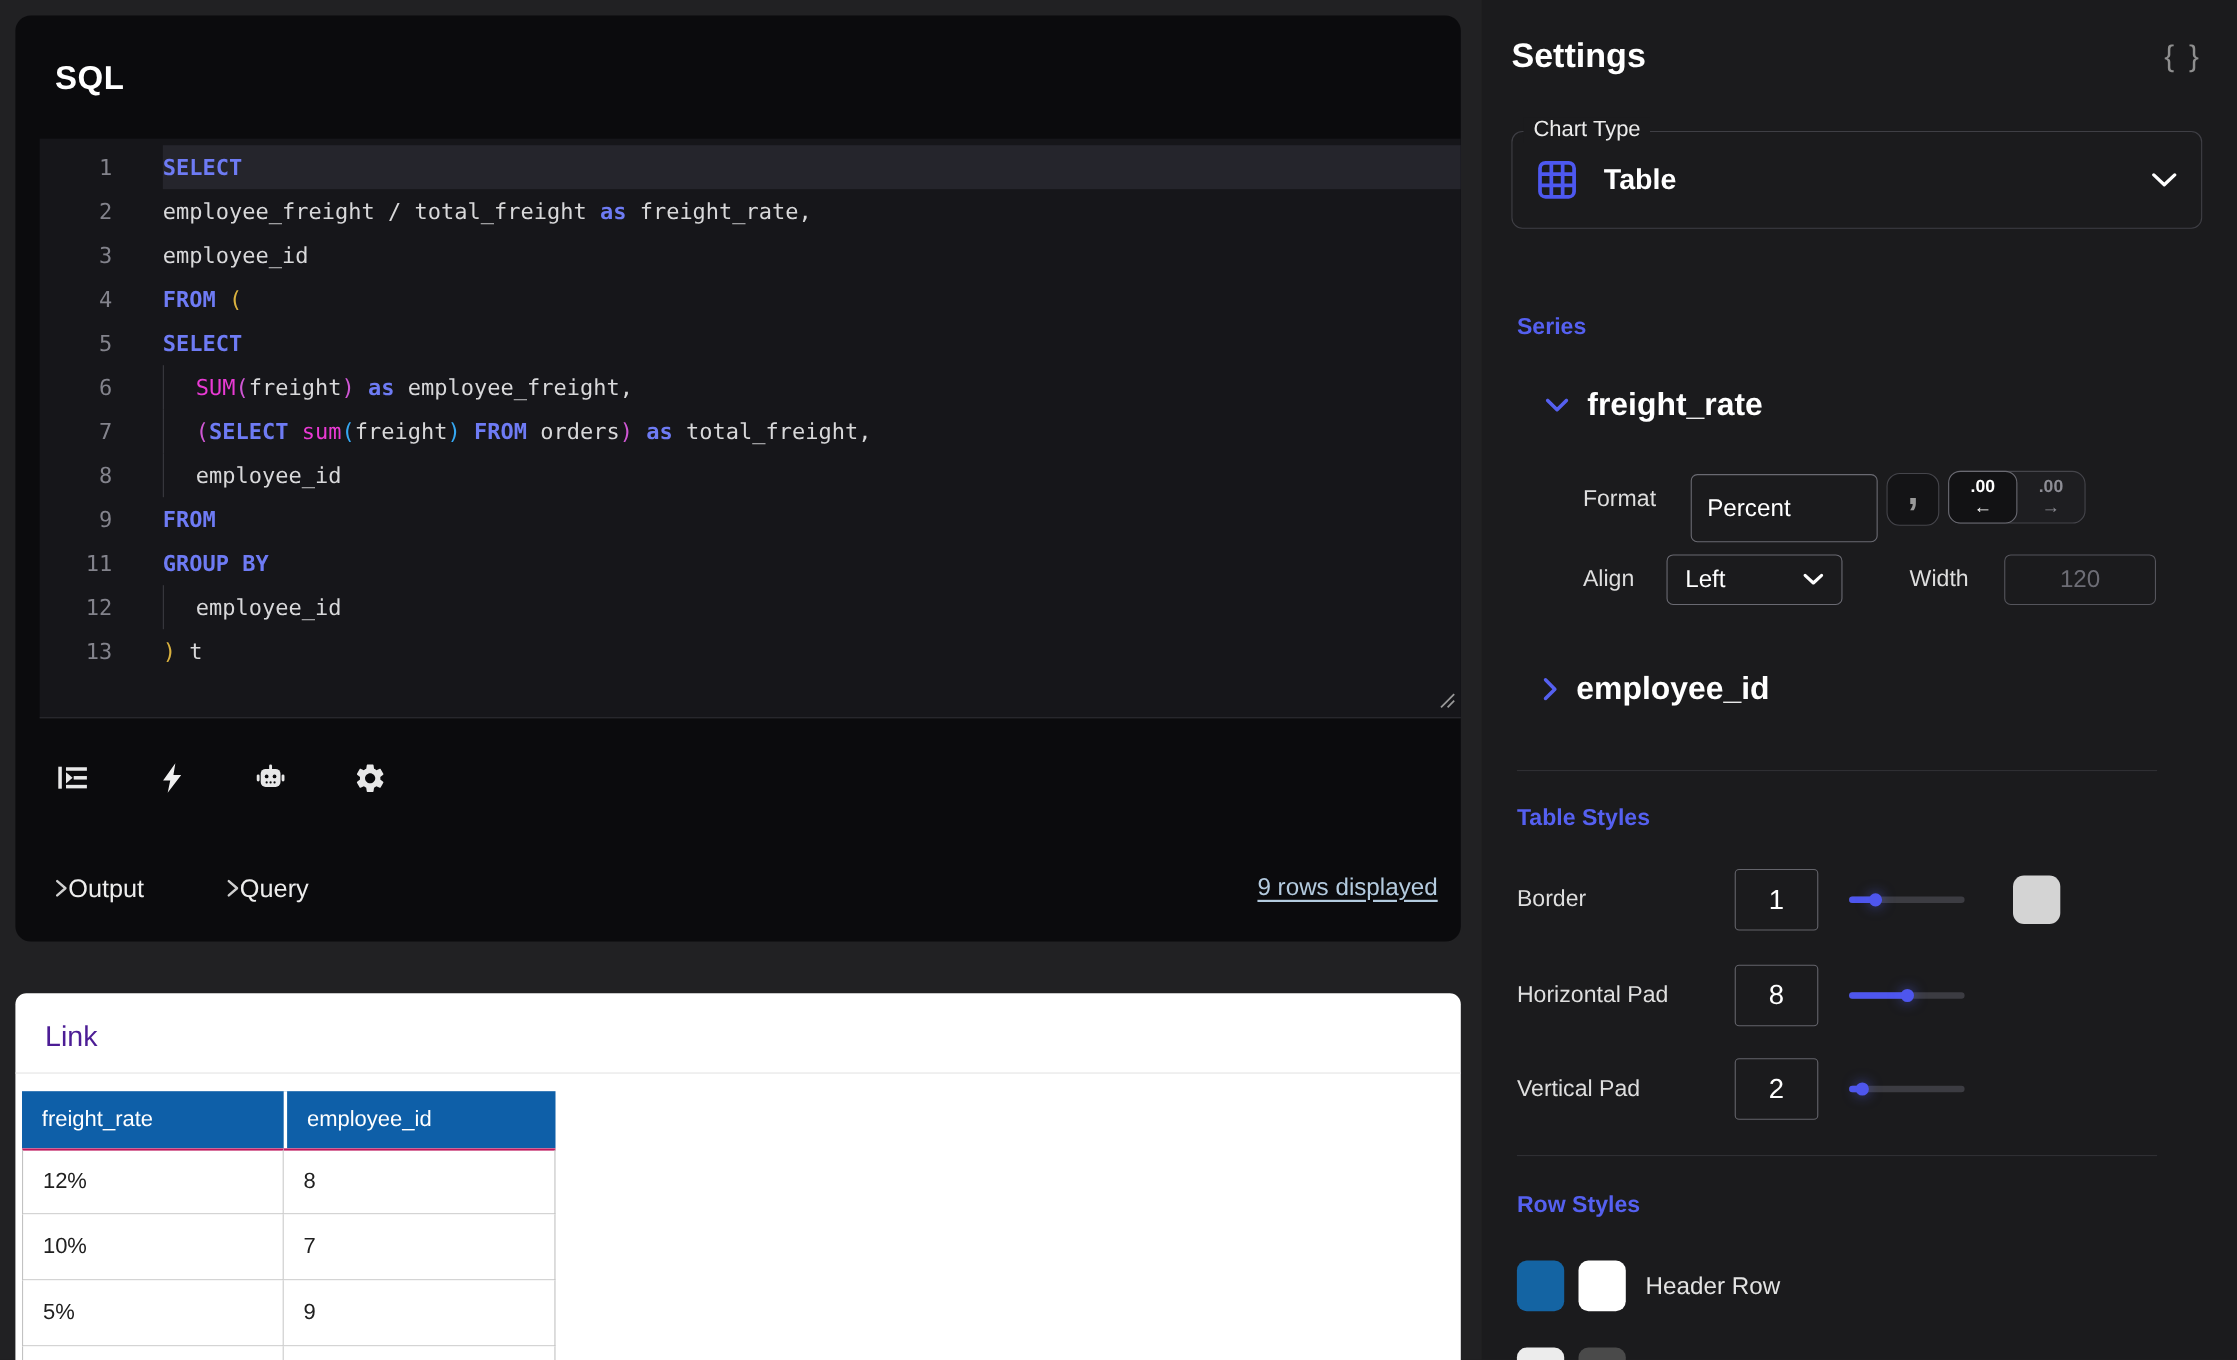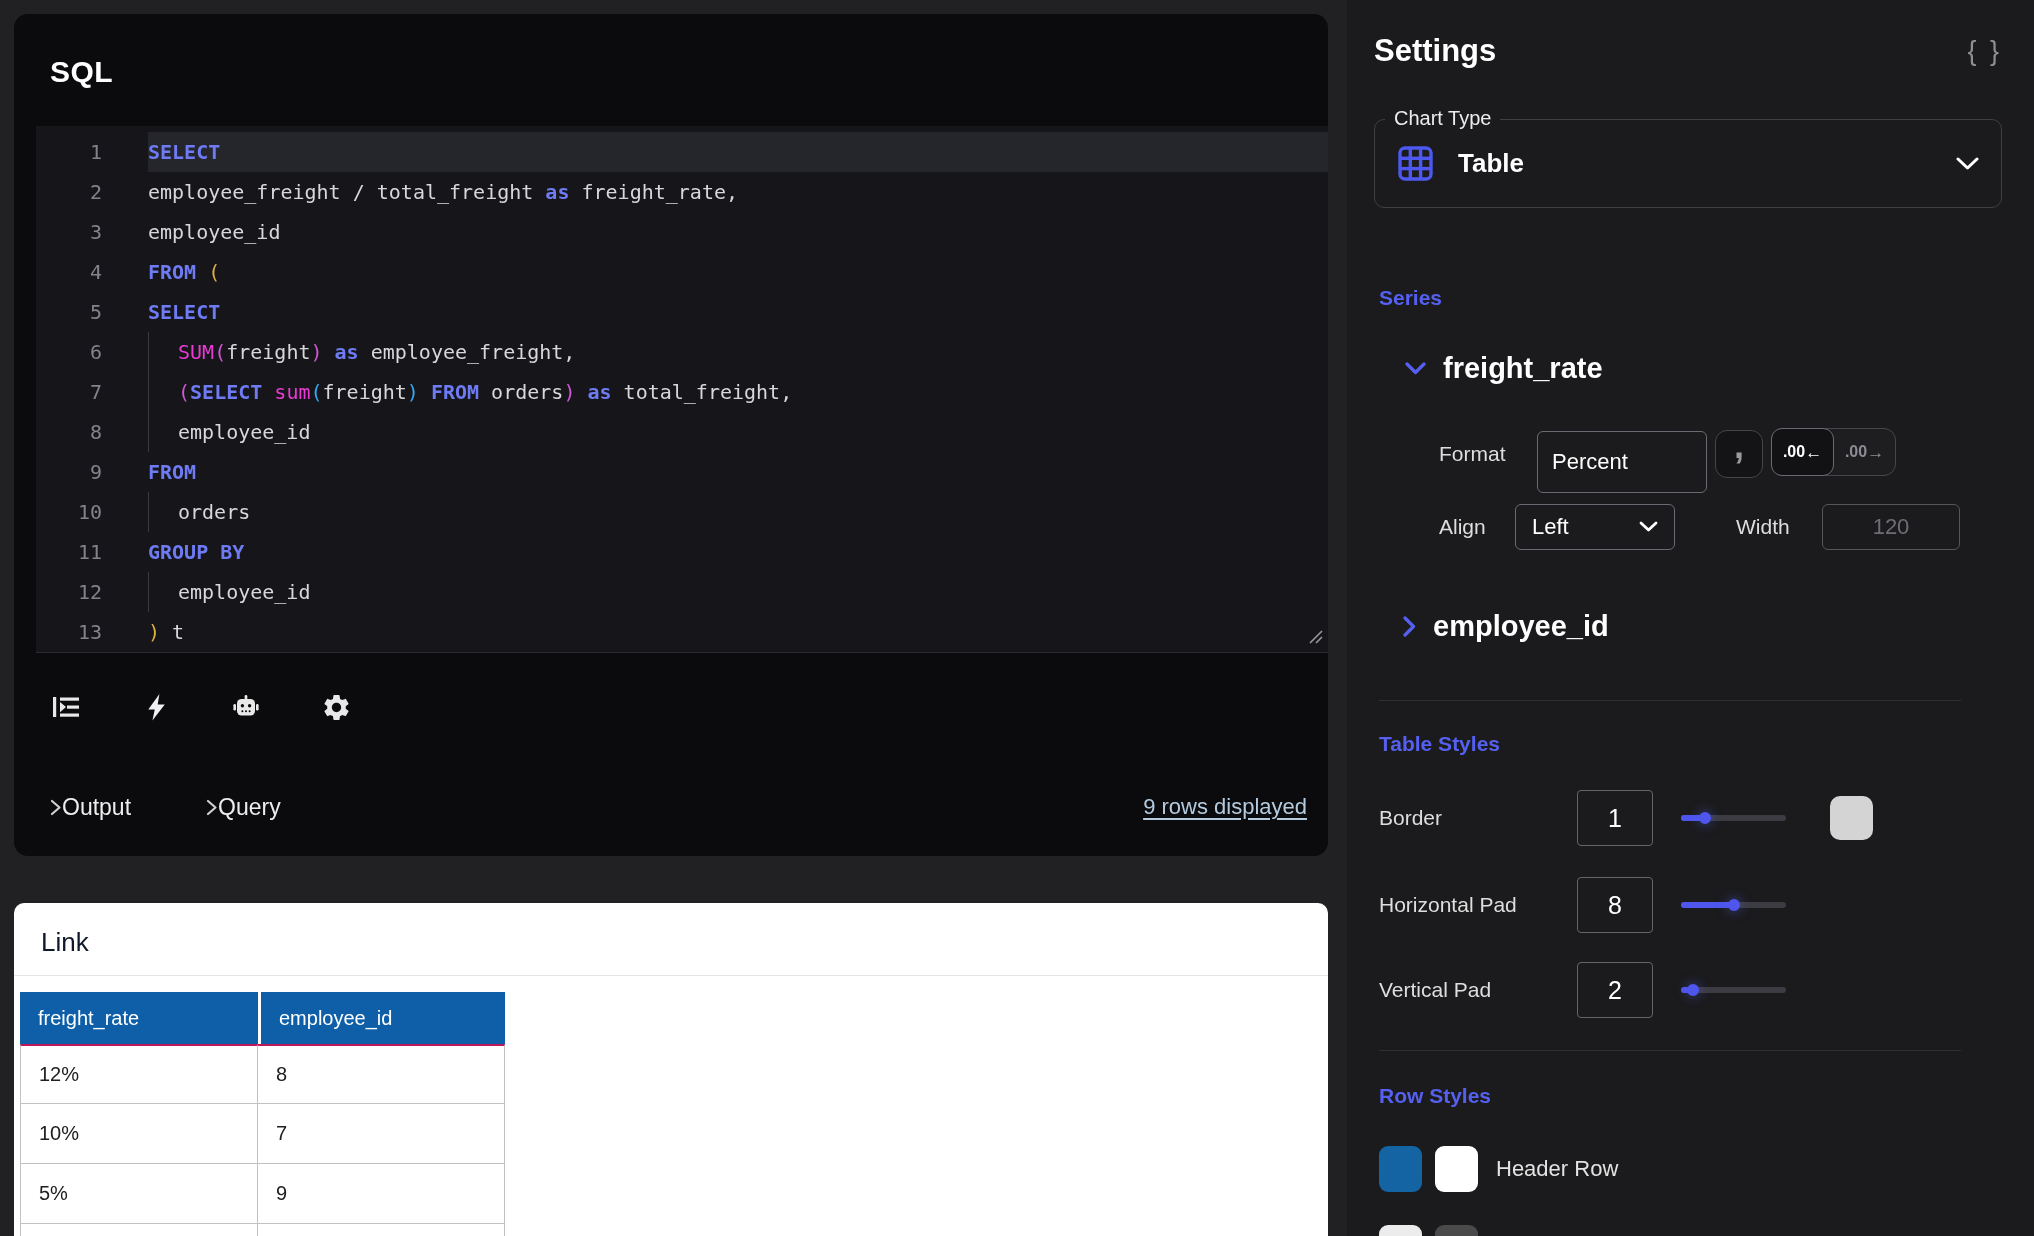--- a/index.html
+++ b/index.html
@@ -42,21 +42,21 @@
   .section-toggle { display:flex; align-items:center; color:#ededed;
                     font-size:23px; cursor:pointer; }
   .section-toggle + .section-toggle { margin-left:74px; }
   .status-text { margin-left:auto; color:#b4cbdf; font-size:22px;
                  text-decoration:underline; text-underline-offset:4px; }
 
   
   .link-panel { position:absolute; left:14px; top:903px; width:1314px; height:420px;
                 background:#ffffff; border-radius:10px; }
   .link-title { position:absolute; left:27px; top:24px; font-size:26px;
-                font-weight:500; color:#0f172a; }
+                font-weight:500; color:#4c1d95; }
   .link-divider { position:absolute; left:0; right:0; top:72px; height:1px; background:#e4e4e4; }
   .result-table { position:absolute; left:6px; top:89px; border-collapse:separate;
                   border-spacing:0; font-size:20px; }
   .result-table th { width:238px; height:52px; background:#0e5fa8; color:#ffffff;
                      font-weight:400; text-align:left; padding-left:18px; }
   .result-table th + th { border-left:3px solid #ffffff; width:247px; }
   .result-table td { height:60px; padding-left:18px; color:#202020; background:#fff;
                      border-right:1px solid #c2c2c2; border-bottom:1px solid #c2c2c2; }
   .result-table td:first-child { border-left:1px solid #c2c2c2; }
   .result-table tbody tr:first-child td { border-top:2px solid #be185d; }
@@ -85,21 +85,21 @@
   .box { border:1.5px solid #6a6a72; border-radius:6px; background:transparent;
          color:#ffffff; font-family:inherit; font-size:22px; }
   .input-percent { position:absolute; left:190px; top:431px; width:170px; height:62px;
                    padding-left:14px; }
   .btn-comma { position:absolute; left:368px; top:430px; width:48px; height:48px;
                border:1px solid #45454b; border-radius:12px; background:#141416;
                display:flex; align-items:center; justify-content:center; cursor:pointer; }
   .btn-comma span { color:#9a9a9a; font-size:36px; font-weight:700; transform:translateY(-8px); }
   .seg { position:absolute; left:424px; top:428px; width:125px; height:48px;
          border:1px solid #45454b; border-radius:12px; background:#1e1e21; display:flex; }
-  .seg-cell { flex:1; display:flex; flex-direction:row; align-items:center;
+  .seg-cell { flex:1; display:flex; flex-direction:column; align-items:center;
               justify-content:center; line-height:1; cursor:pointer;text-align:center; }
   .seg-cell .d { font-size:16px; font-weight:700; }
   .seg-cell .a { font-size:17px; margin-top:1px; }
   .seg-left { border:1px solid #6a6a72; border-radius:11px; background:#121214;
               color:#ffffff; margin:-1px 0 -1px -1px; }
   .seg-right { color:#8d8d95; }
   .select-align { position:absolute; left:168px; top:504px; width:160px; height:46px;
                   display:flex; align-items:center; justify-content:space-between;
                   padding:0 16px; cursor:pointer; }
   .input-width { position:absolute; left:475px; top:504px; width:138px; height:46px;
@@ -162,24 +162,20 @@
           <span class="num">7</span>
           <span class="content"><span class="indent"></span><span class="c-pp">(</span><span class="c-kw">SELECT</span><span class="c-txt"> </span><span class="c-fn">sum</span><span class="c-pc">(</span><span class="c-txt">freight</span><span class="c-pc">)</span><span class="c-txt"> </span><span class="c-kw">FROM</span><span class="c-txt"> orders</span><span class="c-pp">)</span><span class="c-txt"> </span><span class="c-kw">as</span><span class="c-txt"> total_freight,</span></span>
         </div>
         <div class="line">
           <span class="num">8</span>
           <span class="content"><span class="indent"></span><span class="c-txt">employee_id</span></span>
         </div>
         <div class="line">
           <span class="num">9</span>
           <span class="content"><span class="c-kw">FROM</span></span>
-        </div>
-        <div class="line">
-          <span class="num">10</span>
-          <span class="content"><span class="indent"></span><span class="c-txt">orders</span></span>
         </div>
         <div class="line">
           <span class="num">11</span>
           <span class="content"><span class="c-kw">GROUP BY</span></span>
         </div>
         <div class="line">
           <span class="num">12</span>
           <span class="content"><span class="indent"></span><span class="c-txt">employee_id</span></span>
         </div>
         <div class="line">

